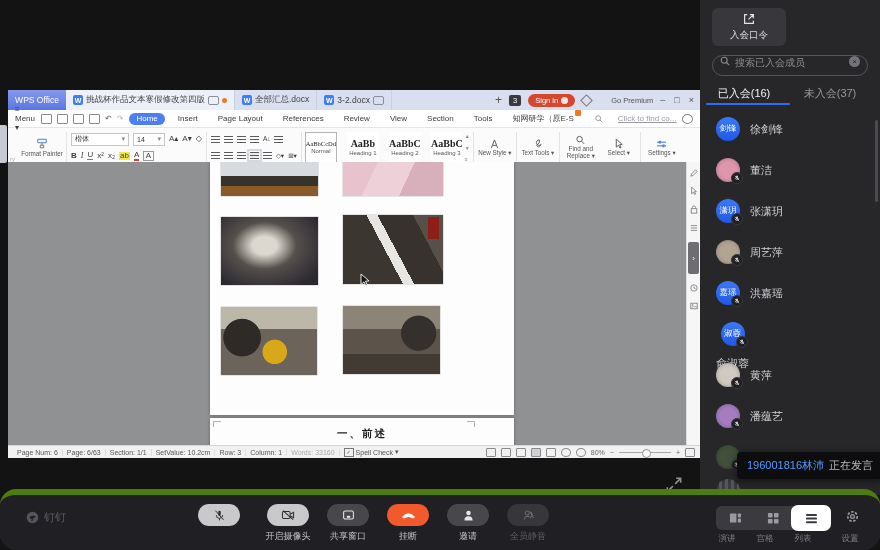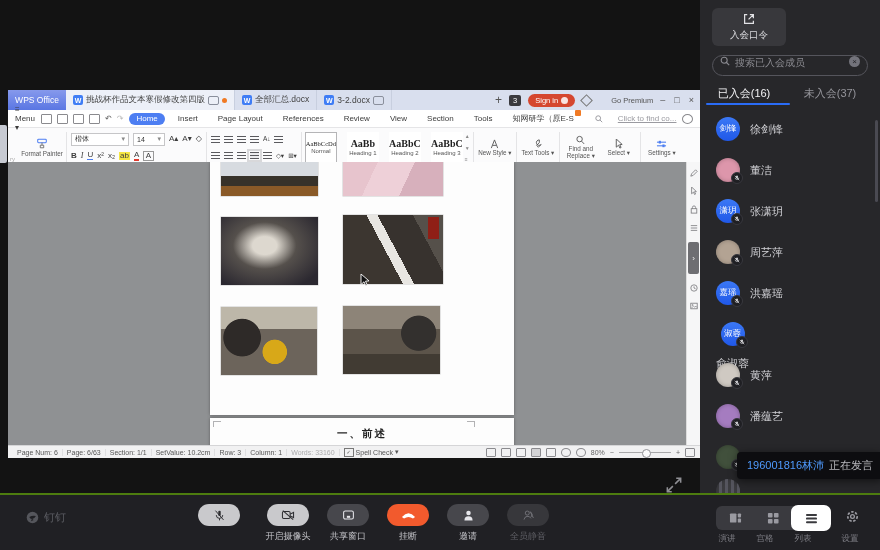--- a/index.html
+++ b/index.html
@@ -111,21 +111,21 @@
   .prow{position:absolute;left:16px;display:flex;align-items:center;gap:10px;height:24px;}
   .av{width:24px;height:24px;border-radius:50%;position:relative;flex-shrink:0;box-shadow:inset 0 0 4px rgba(0,0,0,.25);}
   .av.blue{background:linear-gradient(#3b78f5,#2058e8);color:#fff;font-size:8.5px;display:flex;align-items:center;justify-content:center;box-shadow:none;}
   .av.striped::after{content:"";position:absolute;inset:0;border-radius:50%;background:repeating-linear-gradient(90deg,transparent 0 3px,#55555e 3px 6px);}
   .badge{position:absolute;right:-3px;bottom:-2px;width:10px;height:10px;border-radius:50%;background:#1f1f23;border:1px solid #38383e;display:flex;align-items:center;justify-content:center;}
   .pname{font-size:11px;color:#d2d2d6;white-space:nowrap;}
   .pscroll{position:absolute;right:2px;top:120px;width:3px;height:82px;background:#4a4a52;border-radius:2px;}
   .toast{position:absolute;left:37px;top:452px;height:27px;background:#0d0d10;border-radius:4px;display:flex;align-items:center;
          padding:0 10px;gap:5px;font-size:11px;white-space:nowrap;box-shadow:0 2px 8px rgba(0,0,0,.55);z-index:5;}
   
-  .bottombar{position:absolute;left:0;right:0;bottom:0;height:55px;background:#202024;border-top:2px solid #4d7c0f;}
+  .bottombar{position:absolute;left:0;right:0;bottom:0;height:55px;background:#202024;border-top:6px solid #4d7c0f;border-radius:16px;}
   .logo{position:absolute;left:26px;top:15px;display:flex;align-items:center;gap:5px;color:#5c5d63;font-size:11px;}
   .cbtn{position:absolute;top:9px;width:56px;display:flex;flex-direction:column;align-items:center;gap:4px;}
   .pillbtn{width:42px;height:22px;border-radius:11px;display:flex;align-items:center;justify-content:center;}
   .pillbtn.light{background:#c9c9cc;color:#2e2e32;}
   .pillbtn.darkg{background:#47474c;color:#e6e6ea;}
   .pillbtn.danger{background:#f25a2d;color:#fff;}
   .pillbtn.dis{background:#37373b;color:#76767c;}
   .clabel{font-size:9px;color:#c3c3c8;}
   .clabel.dim{color:#5f5f65;}
   .vgroup{position:absolute;left:716px;top:11px;width:114px;height:24px;background:#3a3a3f;border-radius:6px;display:flex;}

